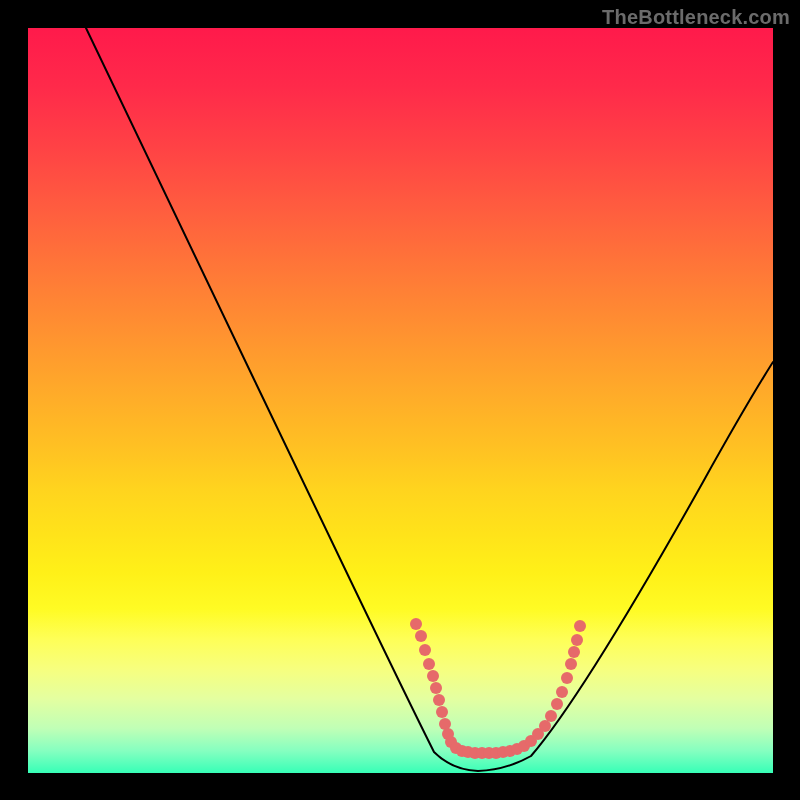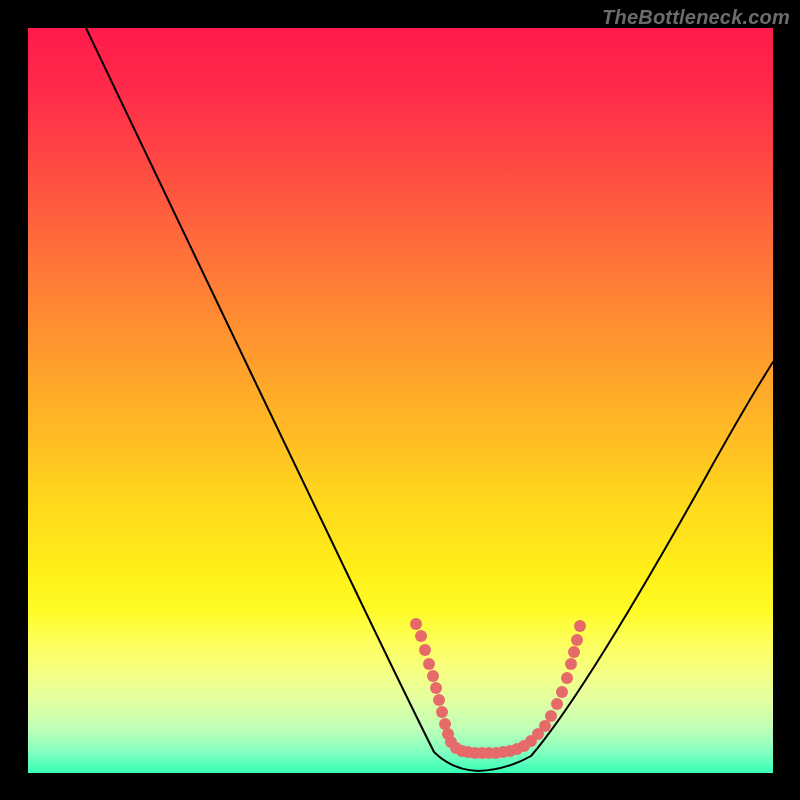--- a/index.html
+++ b/index.html
@@ -39,21 +39,20 @@
   }
   .watermark {
     position: absolute;
     top: 6px;
     right: 10px;
     font-family: Arial, Helvetica, sans-serif;
     font-size: 20px;
     font-weight: 600;
     color: #6b6b6b;
     letter-spacing: 0.2px;
-    font-style: italic;
   }
   svg.curve {
     position: absolute;
     left: 0;
     top: 0;
     width: 745px;
     height: 745px;
   }
   .line {
     fill: none;

